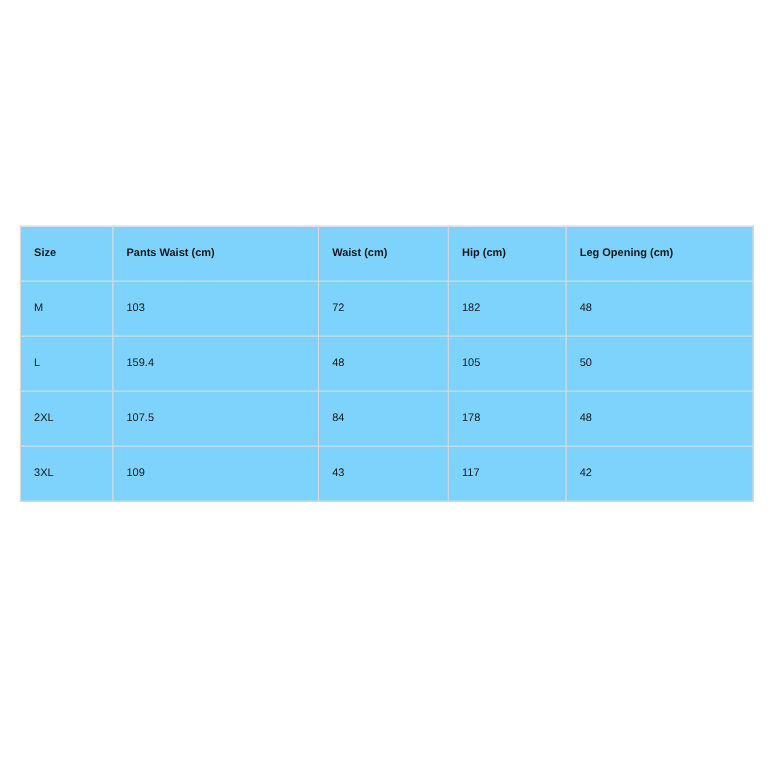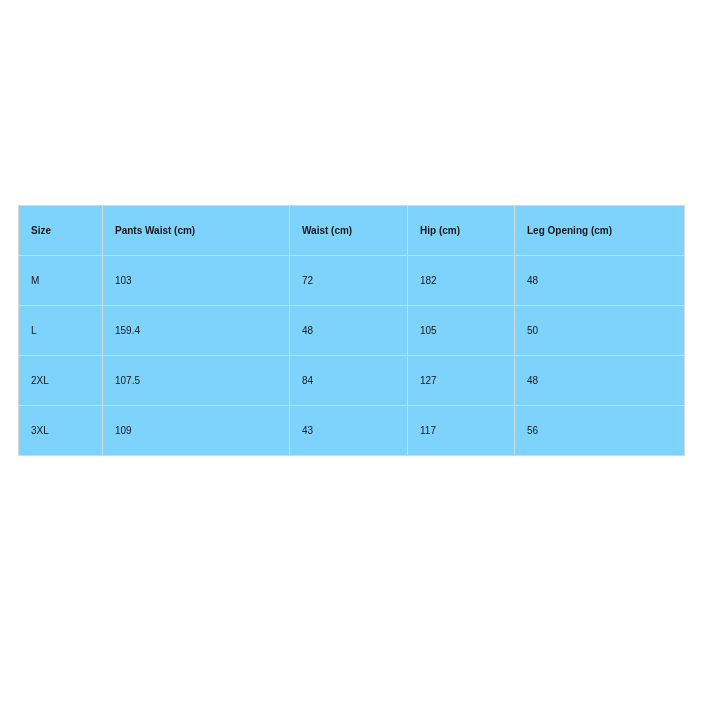--- a/index.html
+++ b/index.html
@@ -87,26 +87,26 @@
           <td>L</td>
           <td>159.4</td>
           <td>48</td>
           <td>105</td>
           <td>50</td>
         </tr>
         <tr>
           <td>2XL</td>
           <td>107.5</td>
           <td>84</td>
-          <td>127</td>
+          <td>178</td>
           <td>48</td>
         </tr>
         <tr>
           <td>3XL</td>
           <td>109</td>
           <td>43</td>
           <td>117</td>
-          <td>56</td>
+          <td>42</td>
         </tr>
       </tbody>
     </table>
   </div>
 </div>
 
 </body></html>

